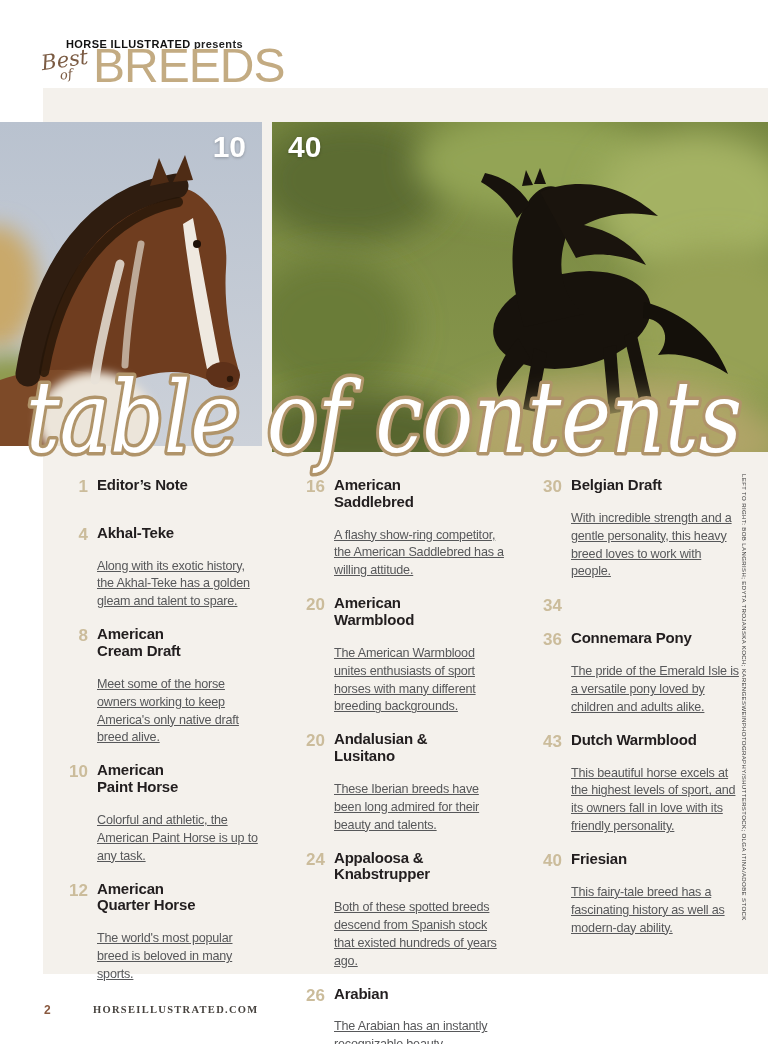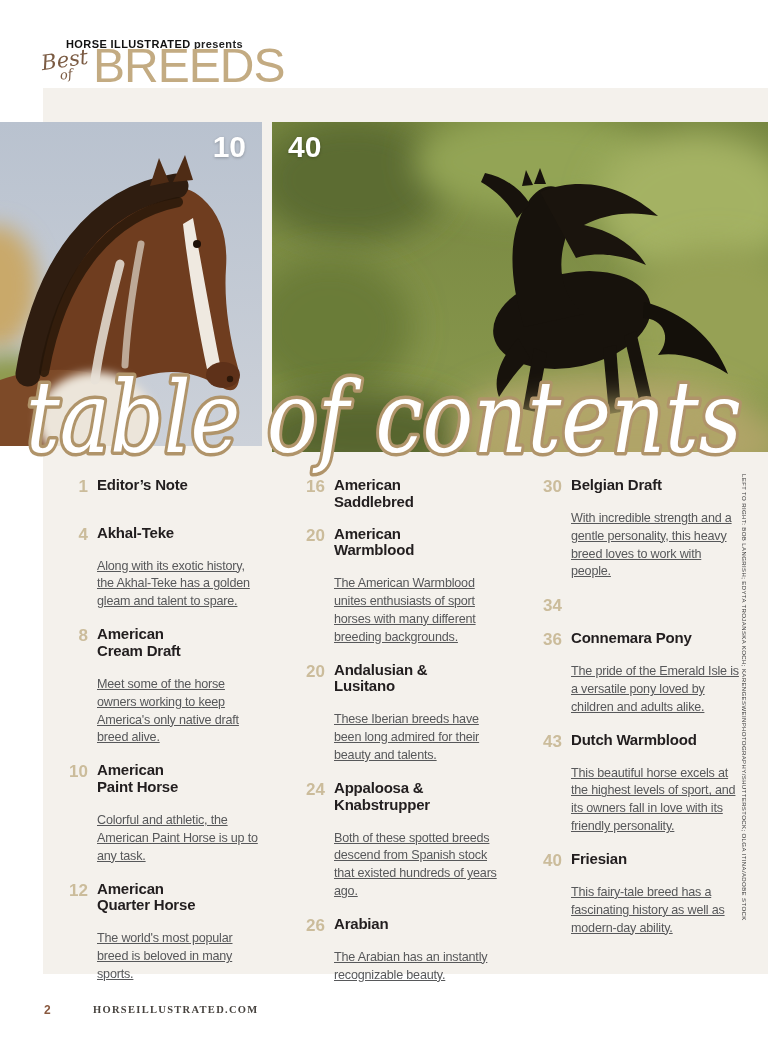--- a/index.html
+++ b/index.html
@@ -225,20 +225,21 @@
         </div>
     </div>
   </div>
 
   <div class="toc-col toc-col2">
     <div class="entry">
       <div class="num">16</div>
       <div class="txt">
           <h3>American
 Saddlebred</h3>
+          <p>A flashy show-ring competitor, the American Saddlebred has a willing attitude.</p>
         </div>
     </div>
     <div class="entry">
       <div class="num">20</div>
       <div class="txt">
           <h3>American
 Warmblood</h3>
           <p>The American Warmblood unites enthusiasts of sport horses with many different breeding backgrounds.</p>
         </div>
     </div>

